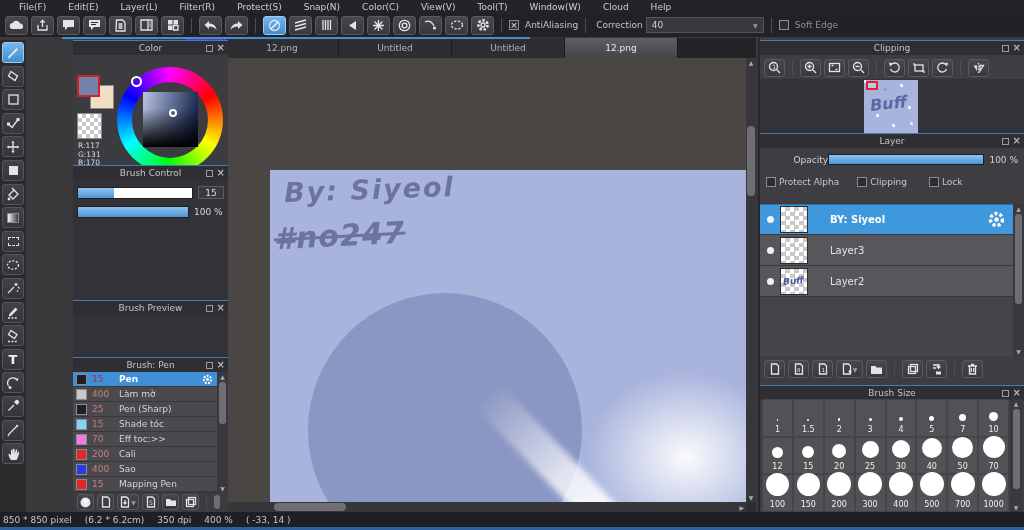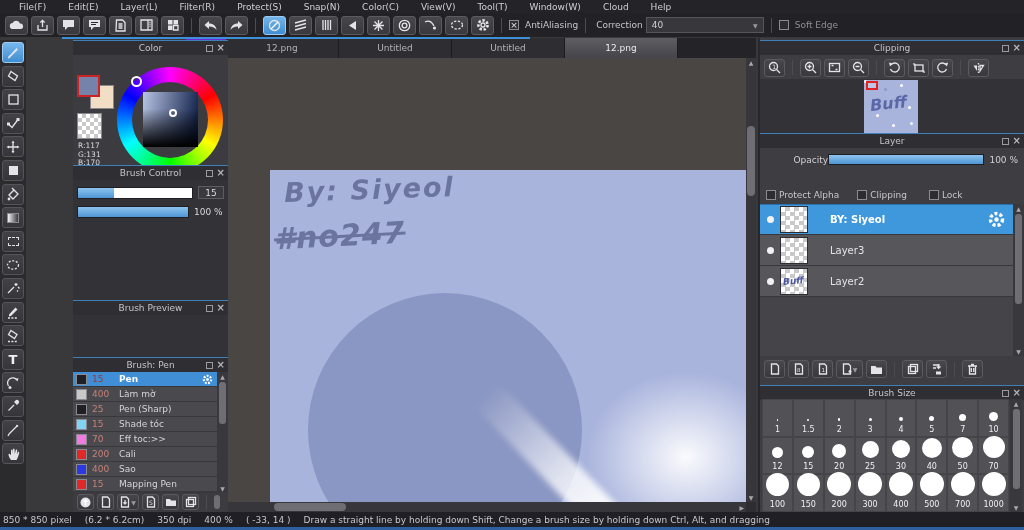--- a/index.html
+++ b/index.html
@@ -701,21 +701,21 @@
             <span class="pclose">×</span>
           </span>
       </div>
       <div class="lrow" style="top:19px;">
         <span class="lab">Opacity</span>
         <div class="ltrack">
             <div class="sfill" style="width:100%;"></div>
           </div>
         <span style="width:34px;text-align:right;">100 %</span>
       </div>
-      <div class="lcheckrow" style="top:57px;">
+      <div class="lcheckrow" style="top:44px;">
         <div class="cb"></div>
         <span class="cklabel">Protect Alpha</span>
         <div class="cb" style="margin-left:18px;"></div>
         <span class="cklabel">Clipping</span>
         <div class="cb" style="margin-left:22px;"></div>
         <span class="cklabel">Lock</span>
       </div>
       <div class="layerlist" style="top:71px;height:152px;">
         <div style="position:absolute;left:0;right:11px;top:0;">
           <div class="layerrow sel">
@@ -918,16 +918,15 @@
       </div>
     </div>
   </div>
 
   <div class="statusbar">
     <span>850 * 850 pixel</span>
     <span>(6.2 * 6.2cm)</span>
     <span>350 dpi</span>
     <span>400 %</span>
     <span>( -33, 14 )</span>
-    <span>Draw a straight line by holding down Shift, Change a brush size by holding down Ctrl, Alt, and dragging</span>
   </div>
 
 </div>
 
 </body></html>

